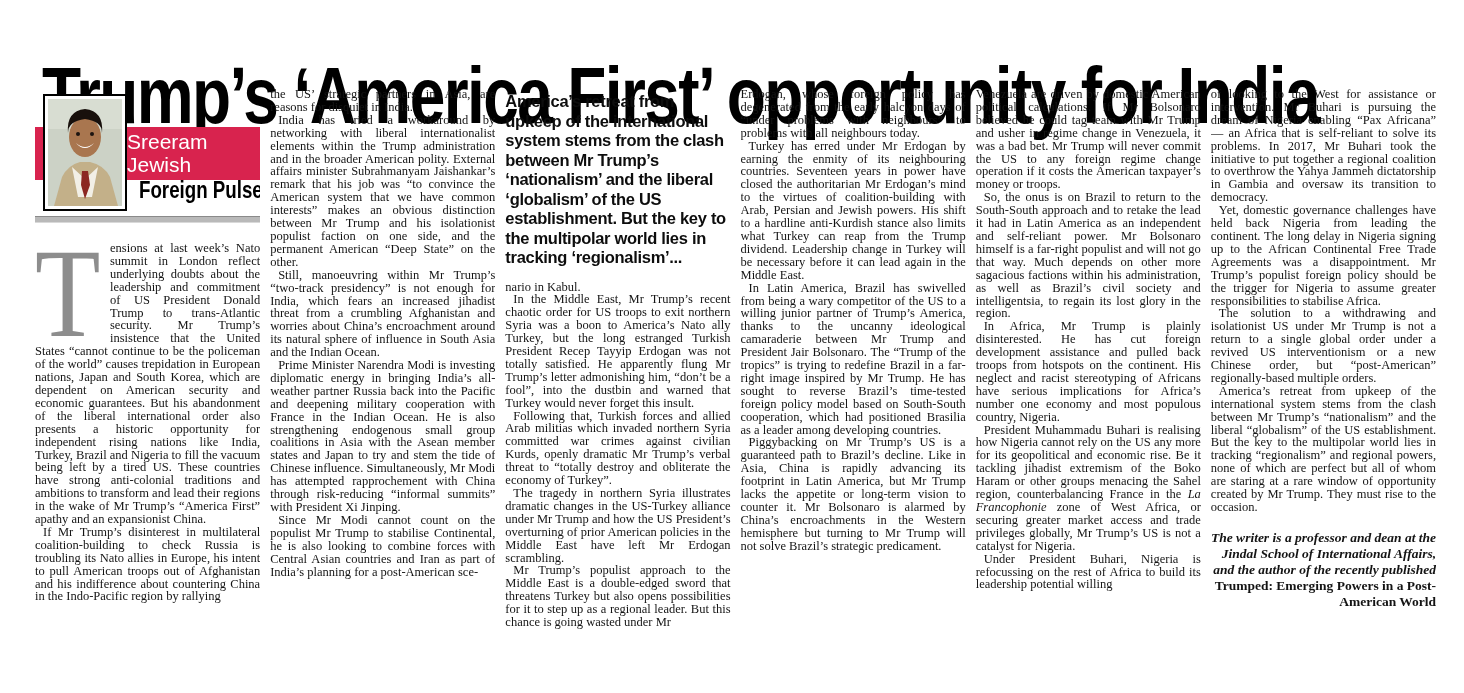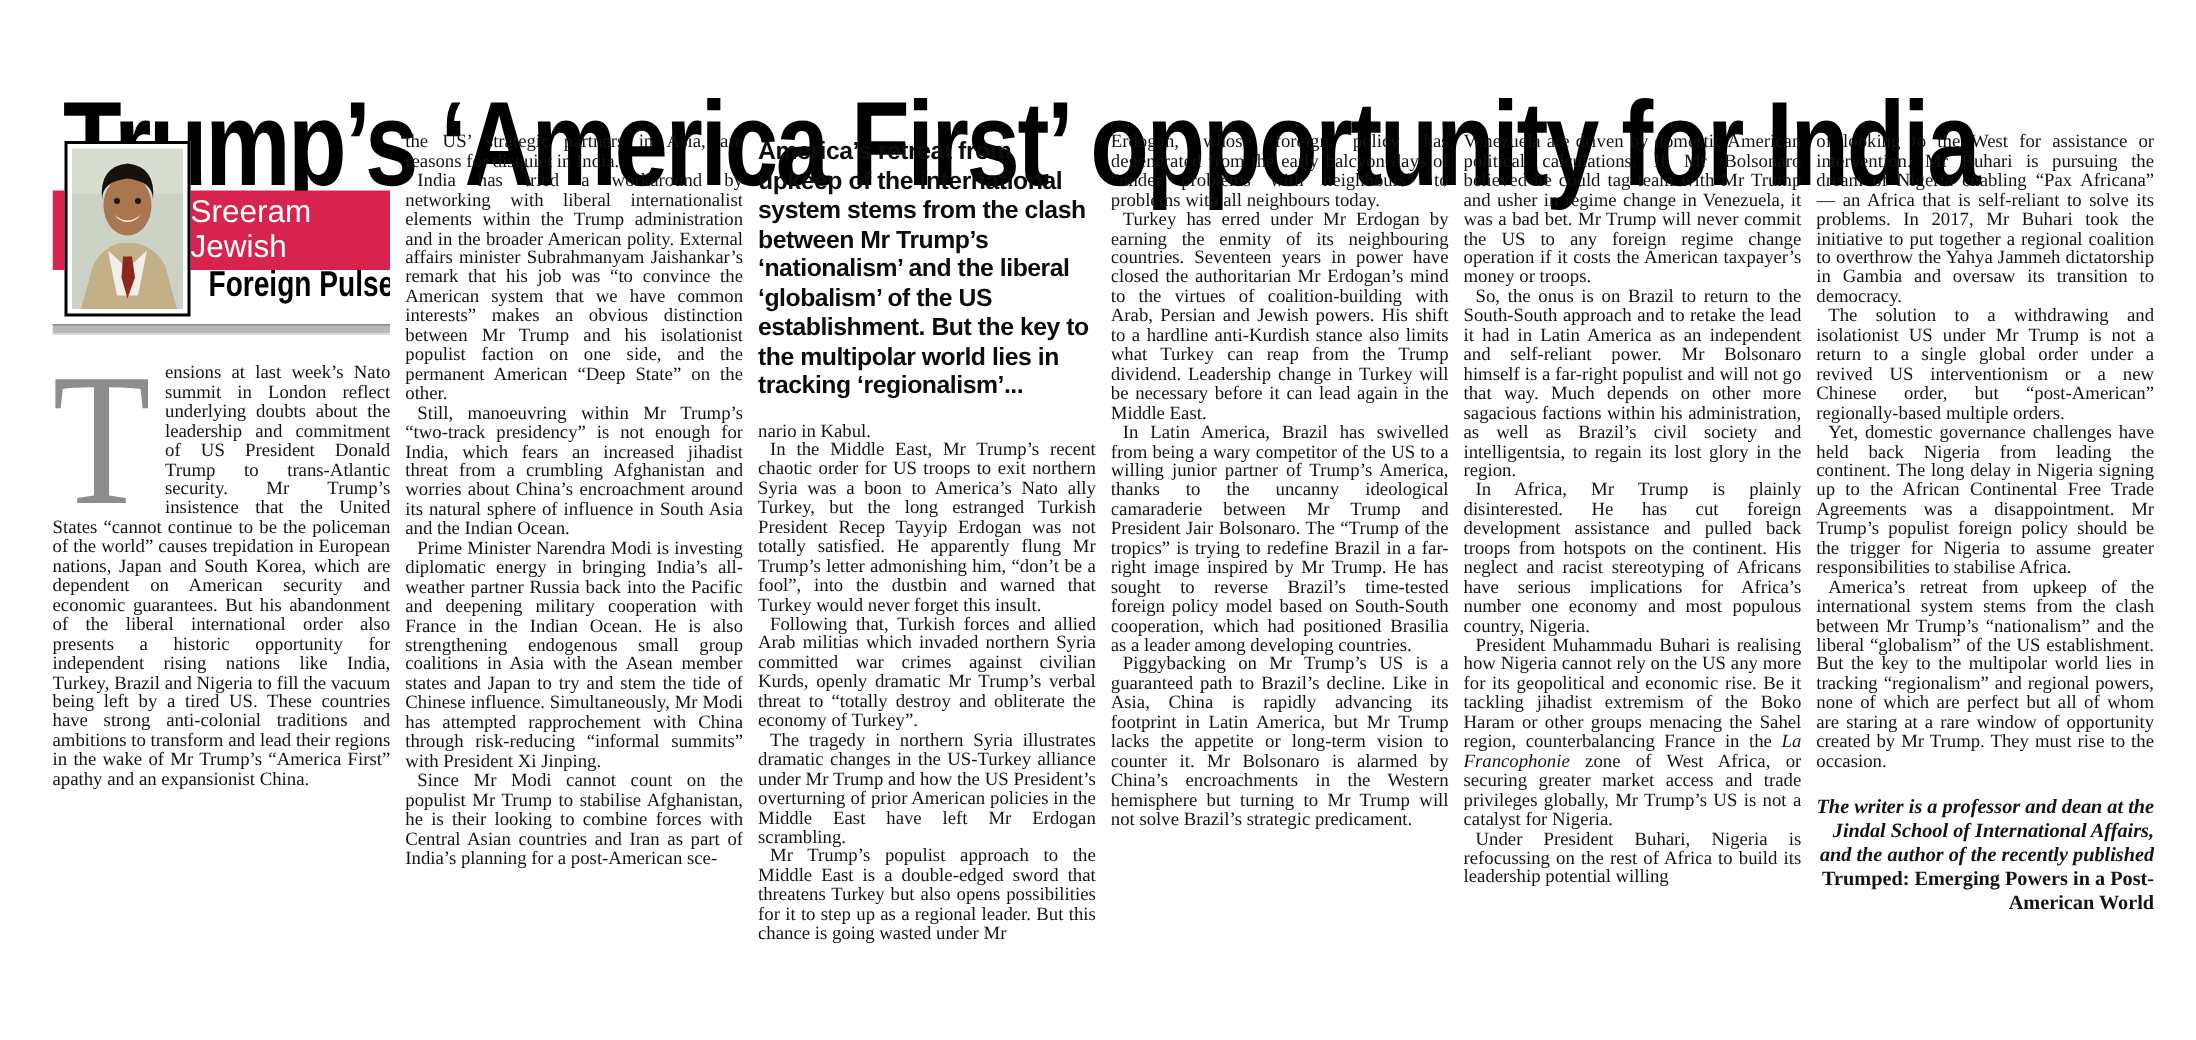--- a/index.html
+++ b/index.html
@@ -76,28 +76,29 @@
           </svg>
         </div>
         <div class="author-name">
           <div>Sreeram</div>
           <div>Jewish</div>
         </div>
         <div class="column-title">Foreign Pulse</div>
         <div class="divider"></div>
       </div>
       <p class="para first"><span class="dropcap">T</span><span>ensions at last week’s Nato summit in London reflect underlying doubts about the leadership and commitment of US President Donald Trump to trans-Atlantic security. Mr Trump’s insistence that the United States “cannot continue to be the policeman of the world” causes trepidation in European nations, Japan and South Korea, which are dependent on American security and economic guarantees. But his abandonment of the liberal international order also presents a historic opportunity for independent rising nations like India, Turkey, Brazil and Nigeria to fill the vacuum being left by a tired US. These countries have strong anti-colonial traditions and ambitions to transform and lead their regions in the wake of Mr Trump’s “America First” apathy and an expansionist China.</span></p>
+      <p class="para">If Mr Trump’s disinterest in multilateral coalition-building to check Russia is troubling its Nato allies in Europe, his intent to pull American troops out of Afghanistan and his indifference about countering China in the Indo-Pacific region by rallying</p>
     </div>
 
     <div class="col">
       <p class="para cont">the US’ strategic partners in Asia, are reasons for disquiet in India.</p>
       <p class="para">India has tried a workaround by networking with liberal internationalist elements within the Trump administration and in the broader American polity. External affairs minister Subrahmanyam Jaishankar’s remark that his job was “to convince the American system that we have common interests” makes an obvious distinction between Mr Trump and his isolationist populist faction on one side, and the permanent American “Deep State” on the other.</p>
       <p class="para">Still, manoeuvring within Mr Trump’s “two-track presidency” is not enough for India, which fears an increased jihadist threat from a crumbling Afghanistan and worries about China’s encroachment around its natural sphere of influence in South Asia and the Indian Ocean.</p>
       <p class="para">Prime Minister Narendra Modi is investing diplomatic energy in bringing India’s all-weather partner Russia back into the Pacific and deepening military cooperation with France in the Indian Ocean. He is also strengthening endogenous small group coalitions in Asia with the Asean member states and Japan to try and stem the tide of Chinese influence. Simultaneously, Mr Modi has attempted rapprochement with China through risk-reducing “informal summits” with President Xi Jinping.</p>
-      <p class="para">Since Mr Modi cannot count on the populist Mr Trump to stabilise Afghanistan, he is their looking to combine forces with Central Asian countries and Iran as part of India’s planning for a post-American sce-</p>
+      <p class="para">Since Mr Modi cannot count on the populist Mr Trump to stabilise Continental, he is also looking to combine forces with Central Asian countries and Iran as part of India’s planning for a post-American sce-</p>
     </div>
 
     <div class="col">
       <div class="pull-quote">America’s retreat from upkeep of the international system stems from the clash between Mr Trump’s ‘nationalism’ and the liberal ‘globalism’ of the US establishment. But the key to the multipolar world lies in tracking ‘regionalism’...</div>
       <p class="para cont">nario in Kabul.</p>
       <p class="para">In the Middle East, Mr Trump’s recent chaotic order for US troops to exit northern Syria was a boon to America’s Nato ally Turkey, but the long estranged Turkish President Recep Tayyip Erdogan was not totally satisfied. He apparently flung Mr Trump’s letter admonishing him, “don’t be a fool”, into the dustbin and warned that Turkey would never forget this insult.</p>
       <p class="para">Following that, Turkish forces and allied Arab militias which invaded northern Syria committed war crimes against civilian Kurds, openly dramatic Mr Trump’s verbal threat to “totally destroy and obliterate the economy of Turkey”.</p>
       <p class="para">The tragedy in northern Syria illustrates dramatic changes in the US-Turkey alliance under Mr Trump and how the US President’s overturning of prior American policies in the Middle East have left Mr Erdogan scrambling.</p>
       <p class="para">Mr Trump’s populist approach to the Middle East is a double-edged sword that threatens Turkey but also opens possibilities for it to step up as a regional leader. But this chance is going wasted under Mr</p>
     </div>
@@ -112,20 +113,20 @@
     <div class="col">
       <p class="para cont">Venezuela are driven by domestic American political calculations. If Mr Bolsonaro believed he could tag team with Mr Trump and usher in regime change in Venezuela, it was a bad bet. Mr Trump will never commit the US to any foreign regime change operation if it costs the American taxpayer’s money or troops.</p>
       <p class="para">So, the onus is on Brazil to return to the South-South approach and to retake the lead it had in Latin America as an independent and self-reliant power. Mr Bolsonaro himself is a far-right populist and will not go that way. Much depends on other more sagacious factions within his administration, as well as Brazil’s civil society and intelligentsia, to regain its lost glory in the region.</p>
       <p class="para">In Africa, Mr Trump is plainly disinterested. He has cut foreign development assistance and pulled back troops from hotspots on the continent. His neglect and racist stereotyping of Africans have serious implications for Africa’s number one economy and most populous country, Nigeria.</p>
       <p class="para"><span>President Muhammadu Buhari is realising how Nigeria cannot rely on the US any more for its geopolitical and economic rise. Be it tackling jihadist extremism of the Boko Haram or other groups menacing the Sahel region, counterbalancing France in the </span><i>La Francophonie</i><span> zone of West Africa, or securing greater market access and trade privileges globally, Mr Trump’s US is not a catalyst for Nigeria.</span></p>
       <p class="para">Under President Buhari, Nigeria is refocussing on the rest of Africa to build its leadership potential willing</p>
     </div>
 
     <div class="col">
       <p class="para cont">of looking to the West for assistance or intervention. Mr Buhari is pursuing the dream of Nigeria enabling “Pax Africana” — an Africa that is self-reliant to solve its problems. In 2017, Mr Buhari took the initiative to put together a regional coalition to overthrow the Yahya Jammeh dictatorship in Gambia and oversaw its transition to democracy.</p>
+      <p class="para">Yet, domestic governance challenges have held back Nigeria from leading the continent. The long delay in Nigeria signing up to the African Continental Free Trade Agreements was a disappointment. Mr Trump’s populist foreign policy should be the trigger for Nigeria to assume greater responsibilities to stabilise Africa.</p>
       <p class="para">The solution to a withdrawing and isolationist US under Mr Trump is not a return to a single global order under a revived US interventionism or a new Chinese order, but “post-American” regionally-based multiple orders.</p>
-      <p class="para">Yet, domestic governance challenges have held back Nigeria from leading the continent. The long delay in Nigeria signing up to the African Continental Free Trade Agreements was a disappointment. Mr Trump’s populist foreign policy should be the trigger for Nigeria to assume greater responsibilities to stabilise Africa.</p>
       <p class="para">America’s retreat from upkeep of the international system stems from the clash between Mr Trump’s “nationalism” and the liberal “globalism” of the US establishment. But the key to the multipolar world lies in tracking “regionalism” and regional powers, none of which are perfect but all of whom are staring at a rare window of opportunity created by Mr Trump. They must rise to the occasion.</p>
       <p class="bio"><i>The writer is a professor and dean at the Jindal School of International Affairs, and the author of the recently published </i><span>Trumped: Emerging Powers in a Post-American World</span></p>
     </div>
 
   </div>
 </div>
 
 </body></html>

